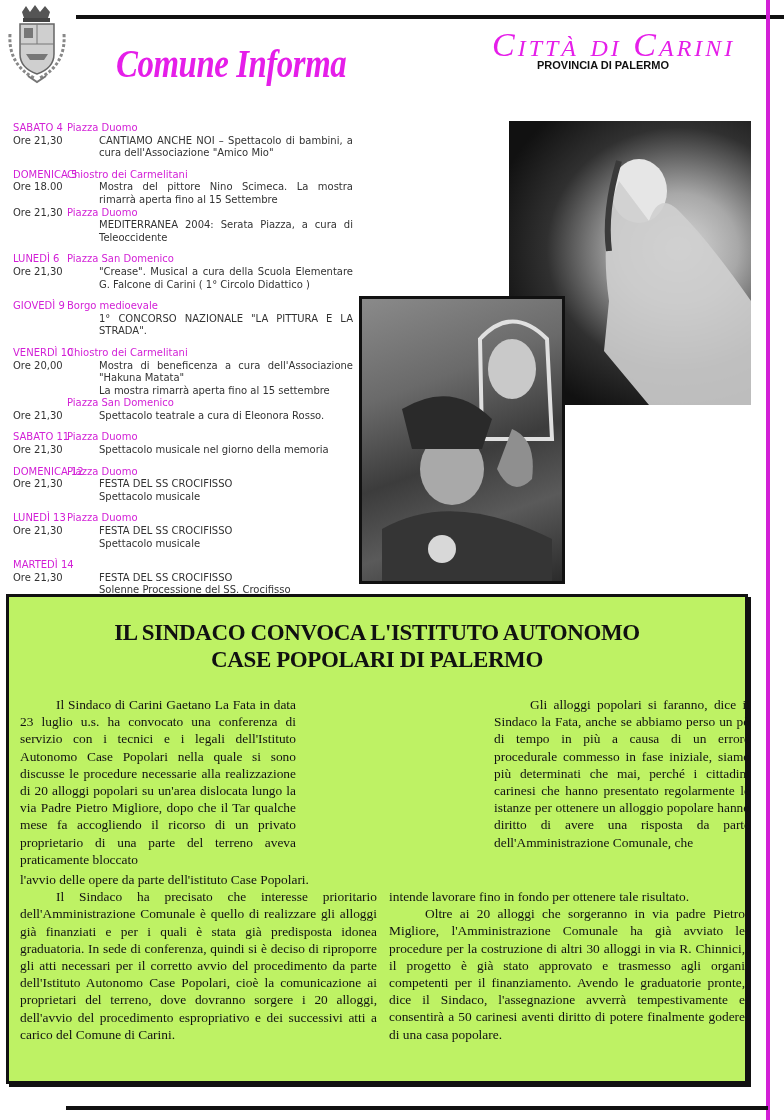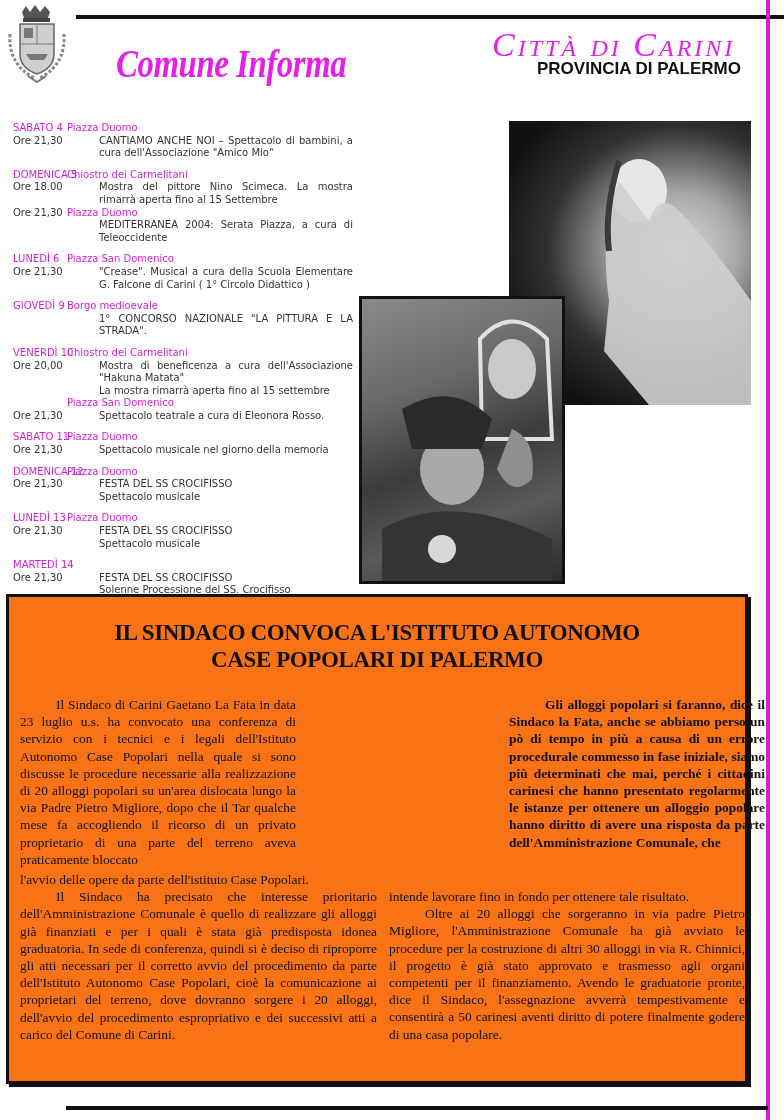--- a/index.html
+++ b/index.html
@@ -17,52 +17,52 @@
       left: 116px; top: 40px; font-family: "Liberation Serif", serif; font-weight: bold;
       font-style: italic; font-size: 40px; color: #e51ee9; letter-spacing: -0.5px;
       transform: scaleX(0.82); transform-origin: left top; white-space: nowrap;
     }
     .city {
       left: 492px; top: 26px; font-family: "Liberation Serif", serif; font-style: italic;
       font-size: 34px; color: #e51ee9; letter-spacing: 3px; font-variant: small-caps; white-space: nowrap;
     }
     .province {
       left: 537px; top: 59px; font-family: "Liberation Sans", sans-serif; font-weight: bold;
-      font-size: 17px; color: #111; white-space: nowrap;
+      font-size: 11px; color: #111; white-space: nowrap;
     }
     
     .events { left: 13px; top: 122px; width: 340px; font-family: "DejaVu Sans", sans-serif; font-size: 10px; line-height: 12.6px; color: #333; }
     .ev-block { margin-bottom: 9px; }
     .ev-row { display: flex; }
     .ev-left { width: 54px; flex: none; white-space: nowrap; }
     .ev-right { flex: 1; }
     .ev-day { color: #d21fd6; }
     .ev-place { color: #d21fd6; }
     .ev-text { text-align: justify; margin-left: 32px; }
     
     .photo { background: #555; overflow: hidden; }
     .dancer { left: 509px; top: 121px; width: 242px; height: 284px; background: radial-gradient(ellipse at 70% 45%, #d9d9d9 0%, #a8a8a8 25%, #303030 55%, #111 80%); }
     .costume { left: 359px; top: 296px; width: 206px; height: 288px; border: 3px solid #111; box-sizing: border-box; background: linear-gradient(160deg, #8a8a8a 0%, #6a6a6a 30%, #3c3c3c 55%, #5a5a5a 75%, #2b2b2b 100%); }
     .building { left: 296px; top: 693px; width: 192px; height: 164px; border: 3px solid #111; box-sizing: border-box; background: linear-gradient(180deg, #a9a9a9 0%, #bdbdbd 40%, #d3d3d3 70%, #7f7f7f 100%); }
     .photo svg { width: 100%; height: 100%; display: block; }
     
     .article {
-      left: 6px; top: 594px; width: 742px; height: 490px; background: #f97316;
+      left: 6px; top: 594px; width: 742px; height: 490px; background: #bef264;
       border: 3px solid #111; box-shadow: 3px 3px 0 #111; box-sizing: border-box;
     }
     .headline {
       position: absolute; left: 0; right: 0; top: 22px; text-align: center;
       font-family: "Liberation Serif", serif; font-size: 23px; line-height: 27px; font-weight: bold;
       letter-spacing: -0.4px; color: #111;
     }
     .col { position: absolute; font-family: "Liberation Serif", serif; font-size: 13.4px; line-height: 17.2px; text-align: justify; color: #111; }
     .col p { margin: 0; text-indent: 36px; }
     .col-left-top { left: 11px; top: 99px; width: 276px; }
     .col-left-bot { left: 11px; top: 274px; width: 357px; }
-    .col-right-top { left: 500px; top: 99px; width: 256px; font-weight: bold; }
+    .col-right-top { left: 485px; top: 99px; width: 256px; }
     .col-right-bot { left: 380px; top: 291px; width: 356px; }
     .noindent { text-indent: 0 !important; }
   </style>
 </head>
 <body>
 
 <div class="abs top-rule"></div>
 <div class="abs side-rule"></div>
 <div class="abs bottom-rule"></div>
 

